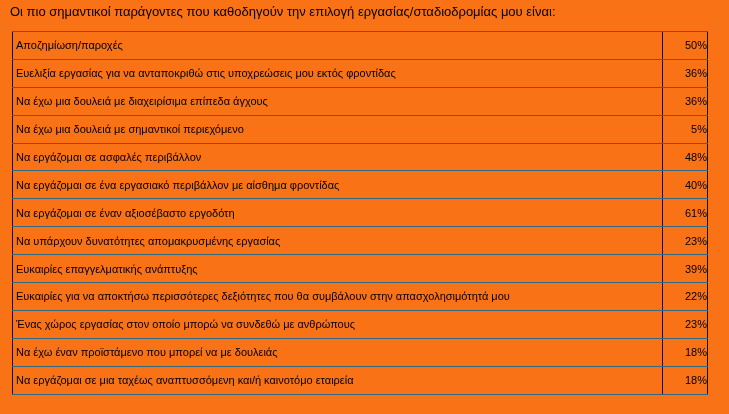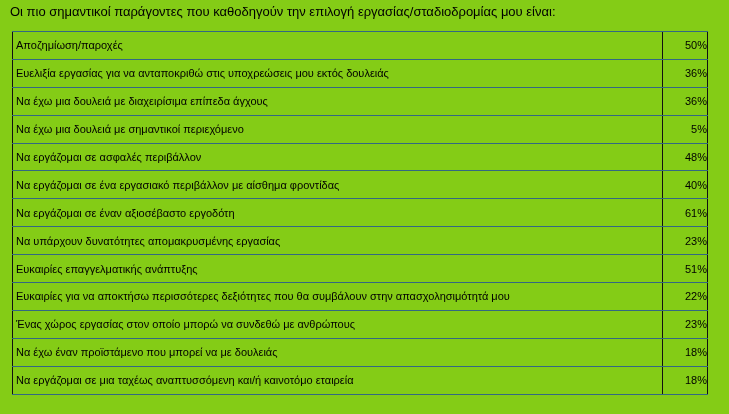--- a/index.html
+++ b/index.html
@@ -1,21 +1,21 @@
 <!DOCTYPE html>
 <html lang="el"><head>
 <meta charset="utf-8">
 <style>
   * { margin: 0; padding: 0; box-sizing: border-box; }
   html, body { background: #ffffff; }
   .page {
     position: relative;
     width: 729px;
     height: 414px;
-    background: #84cc16;
+    background: #f97316;
     font-family: "Liberation Sans", "DejaVu Sans", sans-serif;
     color: #000000;
     overflow: hidden;
   }
   .title {
     position: absolute;
     left: 10px;
     top: 4px;
     font-size: 13px;
     line-height: 16px;
@@ -62,21 +62,21 @@
 
   <div class="title">Οι πιο σημαντικοί παράγοντες που καθοδηγούν την επιλογή εργασίας/σταδιοδρομίας μου είναι:</div>
 
   <table class="factors">
     <tbody>
       <tr>
         <td class="label-cell">Αποζημίωση/παροχές</td>
         <td class="value-cell">50%</td>
       </tr>
       <tr>
-        <td class="label-cell">Ευελιξία εργασίας για να ανταποκριθώ στις υποχρεώσεις μου εκτός δουλειάς</td>
+        <td class="label-cell">Ευελιξία εργασίας για να ανταποκριθώ στις υποχρεώσεις μου εκτός φροντίδας</td>
         <td class="value-cell">36%</td>
       </tr>
       <tr>
         <td class="label-cell">Να έχω μια δουλειά με διαχειρίσιμα επίπεδα άγχους</td>
         <td class="value-cell">36%</td>
       </tr>
       <tr>
         <td class="label-cell">Να έχω μια δουλειά με σημαντικοί περιεχόμενο</td>
         <td class="value-cell">5%</td>
       </tr>
@@ -91,21 +91,21 @@
       <tr>
         <td class="label-cell">Να εργάζομαι σε έναν αξιοσέβαστο εργοδότη</td>
         <td class="value-cell">61%</td>
       </tr>
       <tr>
         <td class="label-cell">Να υπάρχουν δυνατότητες απομακρυσμένης εργασίας</td>
         <td class="value-cell">23%</td>
       </tr>
       <tr>
         <td class="label-cell">Ευκαιρίες επαγγελματικής ανάπτυξης</td>
-        <td class="value-cell">51%</td>
+        <td class="value-cell">39%</td>
       </tr>
       <tr>
         <td class="label-cell">Ευκαιρίες για να αποκτήσω περισσότερες δεξιότητες που θα συμβάλουν στην απασχολησιμότητά μου</td>
         <td class="value-cell">22%</td>
       </tr>
       <tr>
         <td class="label-cell">Ένας χώρος εργασίας στον οποίο μπορώ να συνδεθώ με ανθρώπους</td>
         <td class="value-cell">23%</td>
       </tr>
       <tr>

